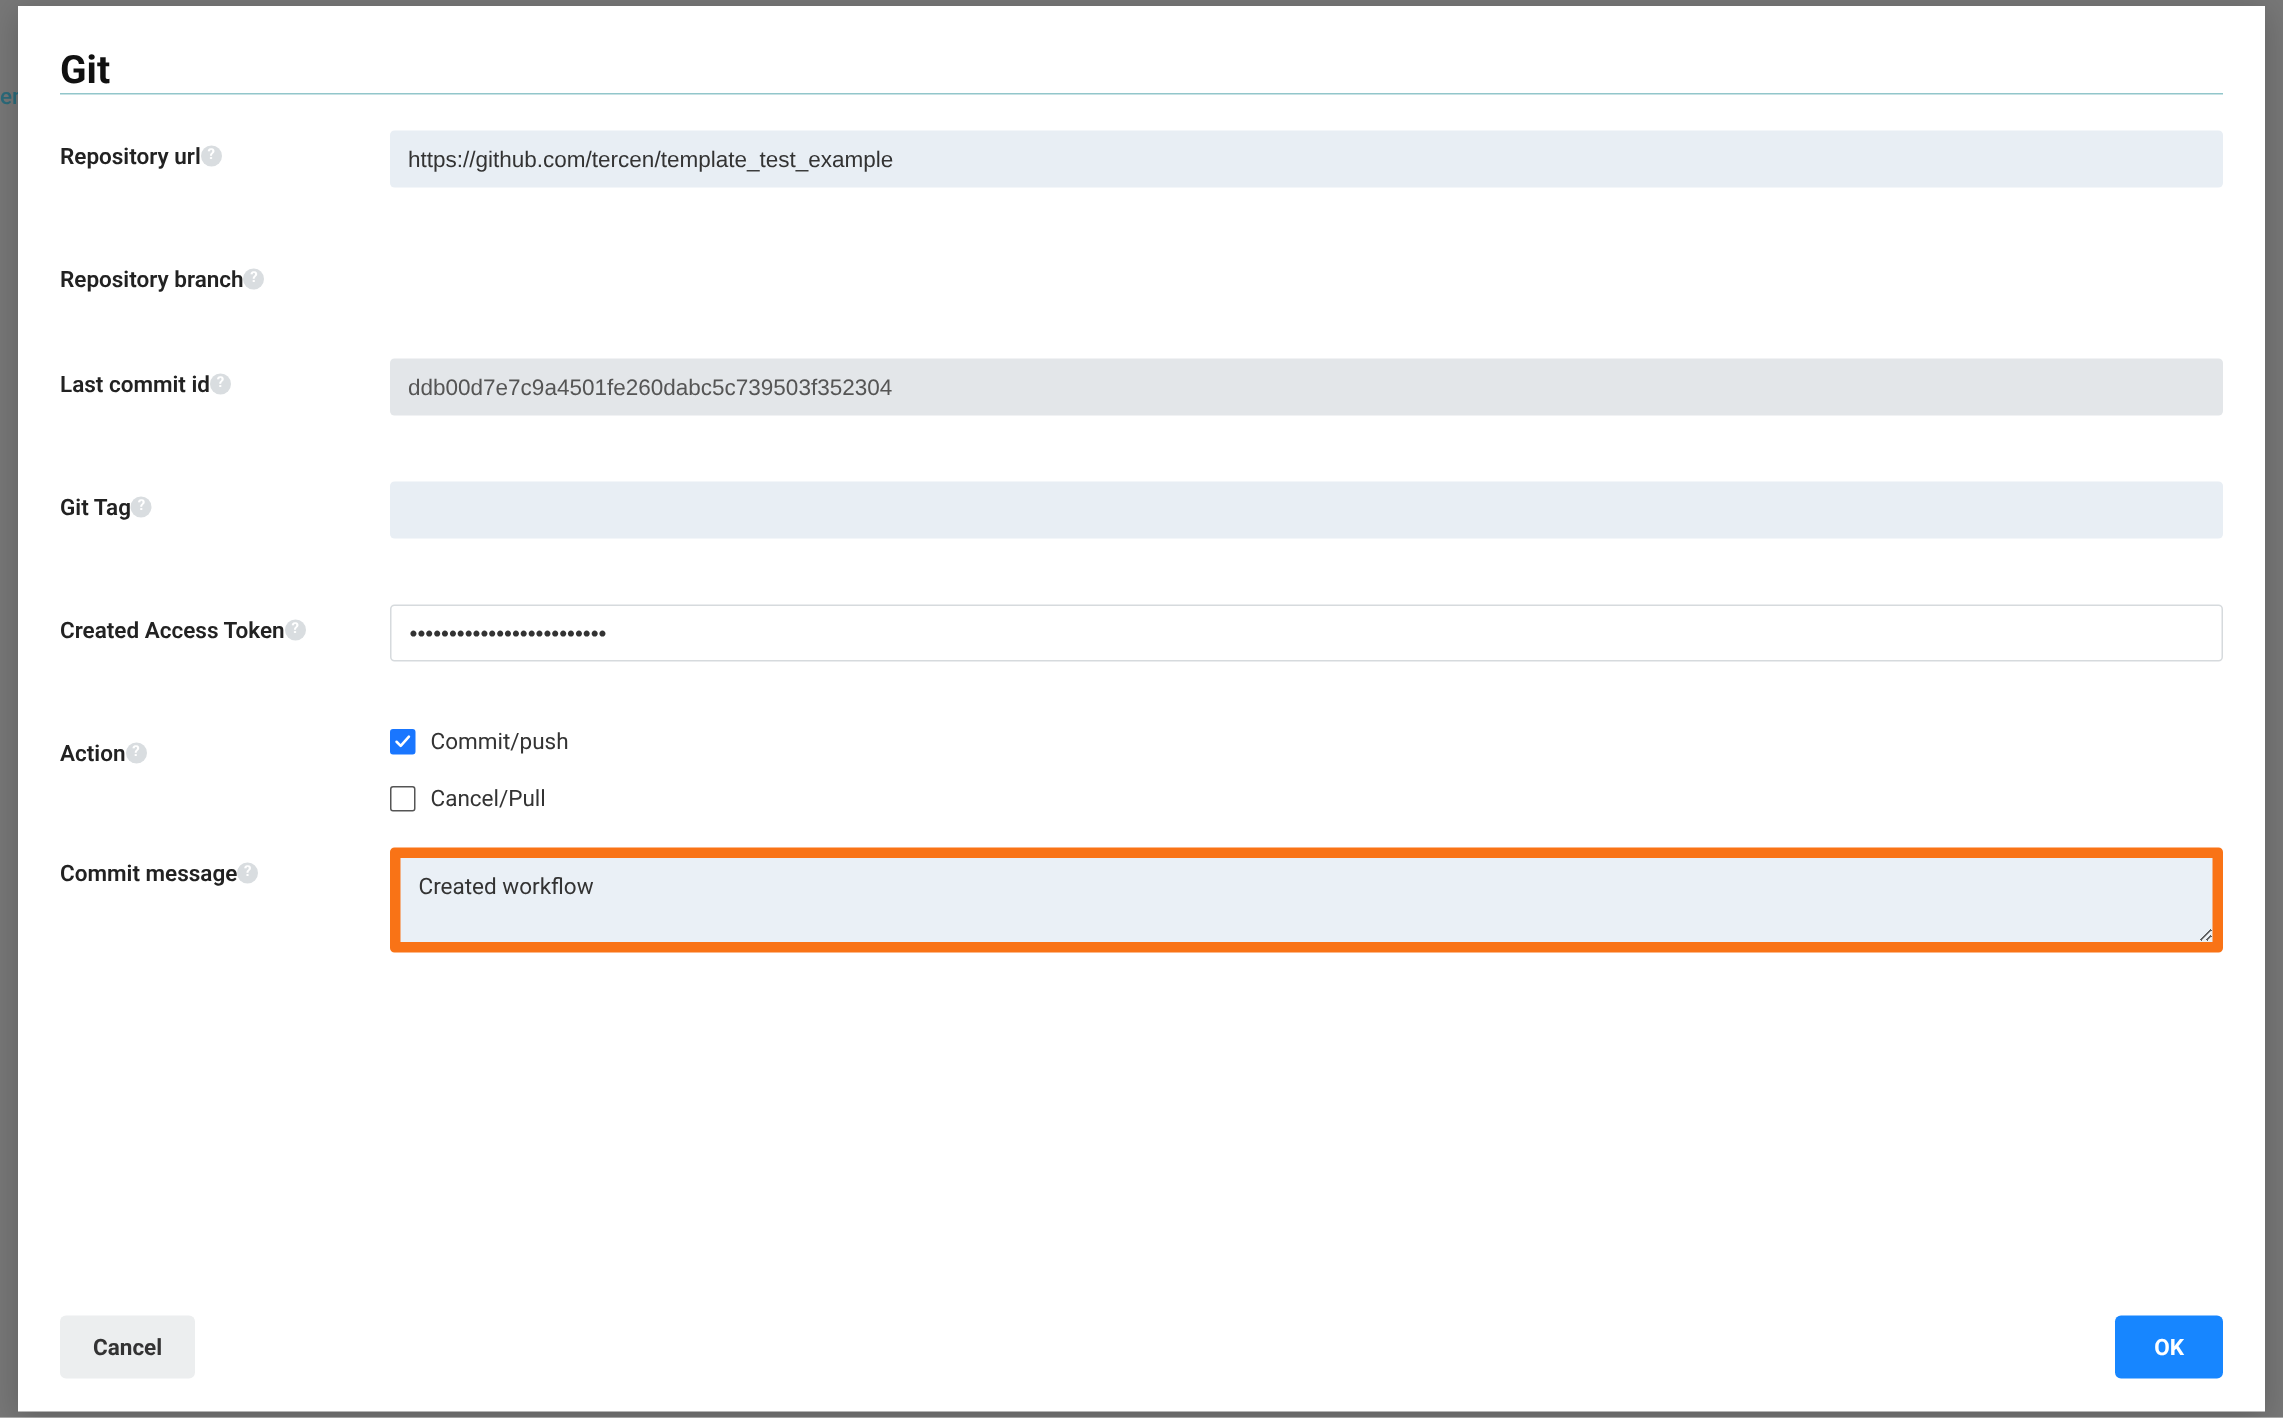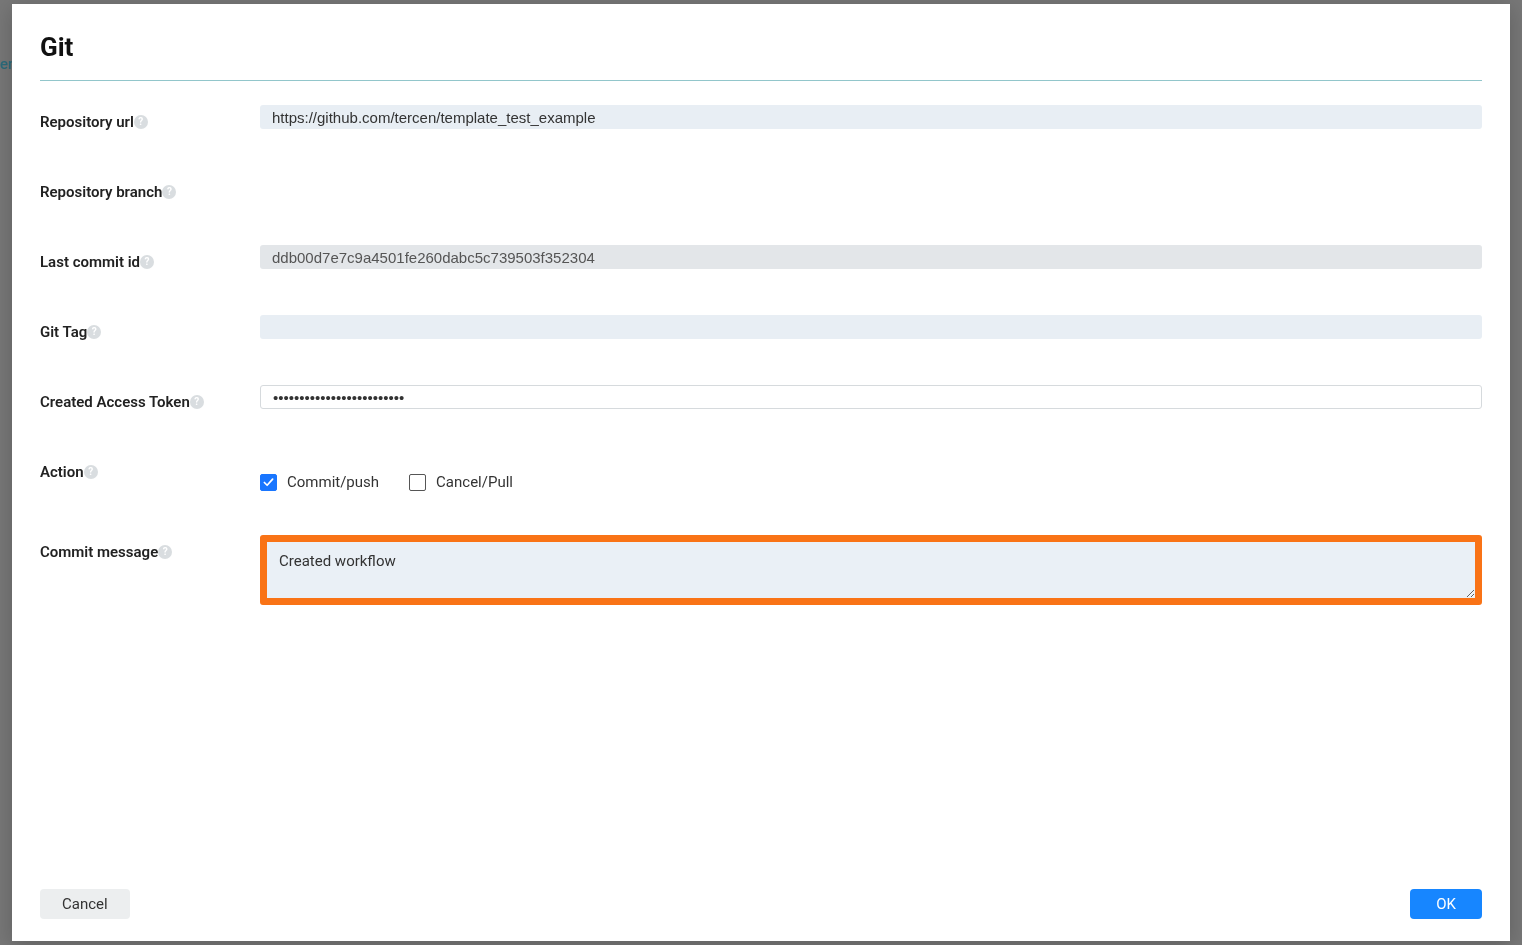--- a/index.html
+++ b/index.html
@@ -46,21 +46,20 @@
     flex: 1;
     padding: 28px 28px 0 28px;
     overflow: auto;
     display: flex;
     flex-direction: column;
   }
   .modal-title {
     font-size: 26px;
     font-weight: 700;
     color: #111;
-    margin-bottom: 18px;
   }
   .divider {
     height: 1px;
     background: #4aa0a8;
     opacity: 0.6;
     margin-bottom: 24px;
   }
   .form-rows {
     display: flex;
     flex-direction: column;
@@ -96,21 +95,21 @@
     align-items: center;
     justify-content: center;
     cursor: pointer;
     line-height: 1;
   }
   .form-field-col {
     flex: 1;
   }
   .text-input {
     width: 100%;
-    height: 24px;
+    height: 38px;
     background: #e8eef4;
     border: none;
     border-radius: 3px;
     padding: 0 12px;
     font-size: 15px;
     color: #333;
     outline: none;
   }
   .text-input.readonly {
     background: #e3e6e9;
@@ -128,23 +127,24 @@
     border-radius: 3px;
     padding: 10px 12px;
     font-size: 15px;
     color: #333;
     outline: none;
     font-family: inherit;
     resize: vertical;
   }
   .checkbox-group {
     display: flex;
-    align-items: flex-end;
-    gap: 30px;
+    align-items: flex-start;
+    gap: 20px;
     height: 36px;
+    flex-direction: column;
   }
   .checkbox-item {
     display: flex;
     align-items: center;
     gap: 10px;
   }
   .checkbox {
     width: 17px;
     height: 17px;
     border: 1.5px solid #555;
@@ -171,26 +171,26 @@
     font-size: 15px;
     color: #333;
   }
   .modal-footer {
     padding: 18px 28px 22px 28px;
     display: flex;
     justify-content: space-between;
     align-items: center;
   }
   .btn {
-    height: 30px;
+    height: 42px;
     padding: 0 22px;
     border: none;
     border-radius: 4px;
     font-size: 15px;
-    font-weight: 400;
+    font-weight: 700;
     cursor: pointer;
     font-family: inherit;
   }
   .btn-cancel {
     background: #eceeef;
     color: #333;
   }
   .btn-ok {
     background: #1786ff;
     color: #fff;

